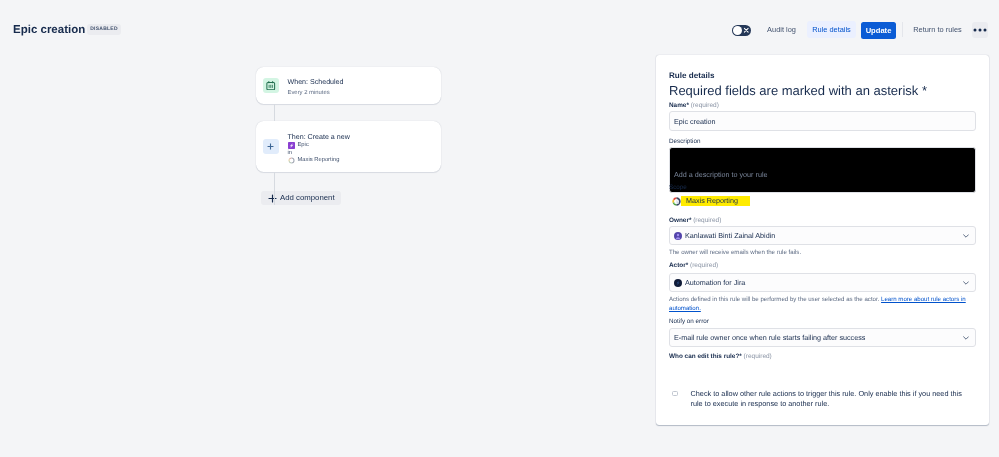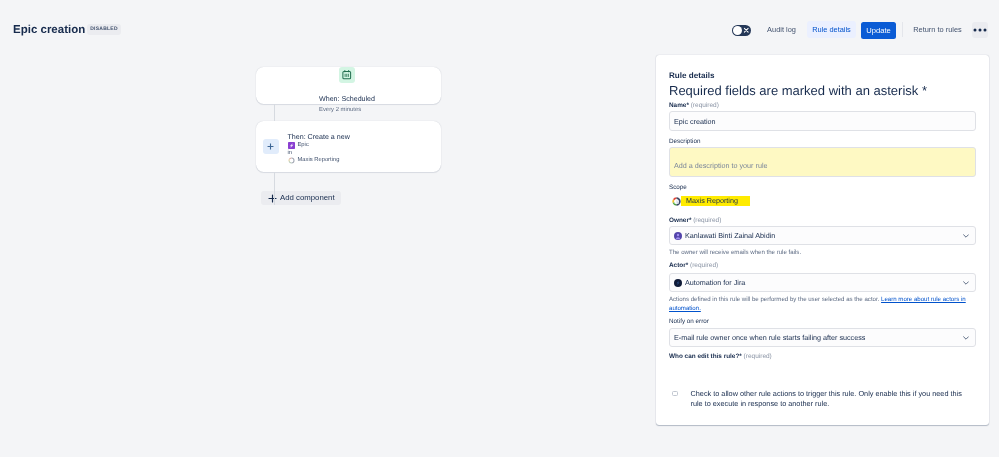--- a/index.html
+++ b/index.html
@@ -45,21 +45,21 @@
 
   .hbtn {
     position:absolute;
     font-size:7.4px; color:#42526E; background:transparent;
     border:none; border-radius:3px; cursor:pointer;
     font-family:inherit; white-space:nowrap; text-align:center;
     display:flex; align-items:center; justify-content:center;
     padding:0;
   }
   .hbtn.selected { color:#0052CC; background:#EBF0FF; }
-  .hbtn.primary { color:#FFFFFF; background:#0B5CD5; font-weight:400; }
+  .hbtn.primary { color:#FFFFFF; background:#0B5CD5; font-weight:700; }
   #btn-audit { left:760px; top:21px; width:43px; height:17px; }
   #btn-ruledetails { left:807px; top:21px; width:49px; height:17px; }
   #btn-update { left:861px; top:22px; width:35px; height:17px; border-radius:2.5px; font-size:7.6px; }
   .hdivider { position:absolute; left:902px; top:22px; width:1px; height:15px; background:#E4E6EB; }
   #btn-return { left:908px; top:21px; width:59px; height:17px; }
   .icon-btn {
     position:absolute; left:972px; top:22px;
     width:16px; height:16px; border-radius:3px; background:#EBECF0;
     display:flex; align-items:center; justify-content:center; cursor:pointer;
   }
@@ -113,22 +113,22 @@
     padding:0 4px; height:20px; display:flex; align-items:center;
   }
   .sel {
     position:relative;
     width:307px; border:1px solid #DFE1E6; border-radius:3px;
     background:#FCFCFD; font-family:inherit; font-size:7.2px; color:#172B4D;
     height:19px; display:flex; align-items:center; padding:0 4px;
   }
   .sel .chev { position:absolute; right:6px; top:50%; transform:translateY(-50%); }
   .ta {
-    width:307px; border:1px solid #DFE1E6; border-radius:3px; background:#fef9c3;
-    font-family:inherit; font-size:7.2px; color:#7A869A; padding:13px 4px; height:30px;
+    width:307px; border:1px solid #DFE1E6; border-radius:3px; background:#000000;
+    font-family:inherit; font-size:7.2px; color:#7A869A; padding:22px 4px; height:30px;
   }
   .scope-row { display:flex; align-items:center; gap:0px; }
   .gicon { display:flex; width:9px; height:9px; flex:0 0 auto; }
   .hl { background:#FFEB00; color:#172B4D; font-size:7.2px; padding:1px 2px 1px 5px; line-height:8px; width:69px; box-sizing:border-box; }
   .avatar { width:8px; height:8px; border-radius:50%; flex:0 0 auto; display:flex; margin-right:3px; }
   .cbrow { display:flex; gap:13px; align-items:flex-start; width:301px; }
   .cb { width:5.5px; height:5.5px; border:1px solid #C1C7D0; border-radius:1.5px; background:#FFFFFF; flex:0 0 auto; margin-top:1.5px; margin-left:3px; }
   .cbtext { font-size:7.3px; color:#172B4D; line-height:10.3px; }
   a.lnk { color:#0052CC; text-decoration:underline; }
 </style>
@@ -158,21 +158,21 @@
         <circle cx="12" cy="2" r="1.5" fill="#172B4D"></circle>
       </svg>
     </div>
   </div>
 </div>
 
 <div id="flow">
   <div class="conn" style="top:37px;height:17px;"></div>
   <div class="conn" style="top:105px;height:33px;"></div>
 
-  <div class="card" style="top:0px;height:37px;padding:0 10px 0 7px;gap:9px;flex-direction:column;">
+  <div class="card" style="top:0px;height:37px;padding:0 10px 0 7px;gap:9px;">
     <div class="card-icon" style="background:#D3F5E3;">
       <svg width="9.5" height="9.5" viewBox="0 0 14 14">
         <path d="M4.2 0.9 V2.6 M9.8 0.9 V2.6" stroke="#216E4E" stroke-width="1.5" stroke-linecap="round"></path>
         <rect x="1.3" y="2.3" width="11.4" height="10.6" rx="1.5" fill="none" stroke="#216E4E" stroke-width="1.5"></rect>
         <path d="M4.6 5.6 V10.2 M7 5.6 V10.2 M9.4 5.6 V10.2" stroke="#216E4E" stroke-width="1.2"></path>
       </svg>
     </div>
     <div class="card-body" style="padding-top:3px;">
       <div class="card-title">When: Scheduled</div>
       <div class="card-sub">Every 2 minutes</div>

